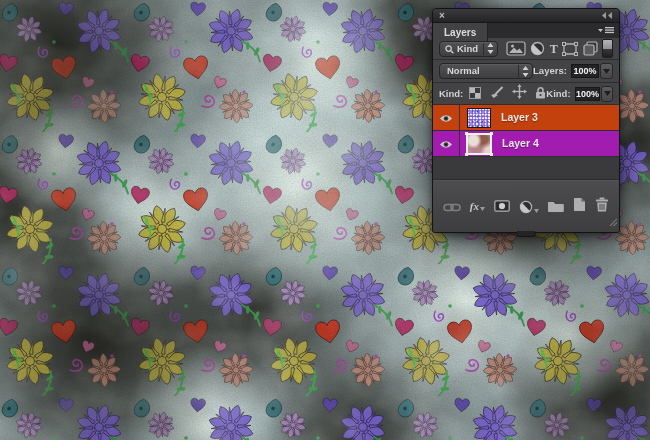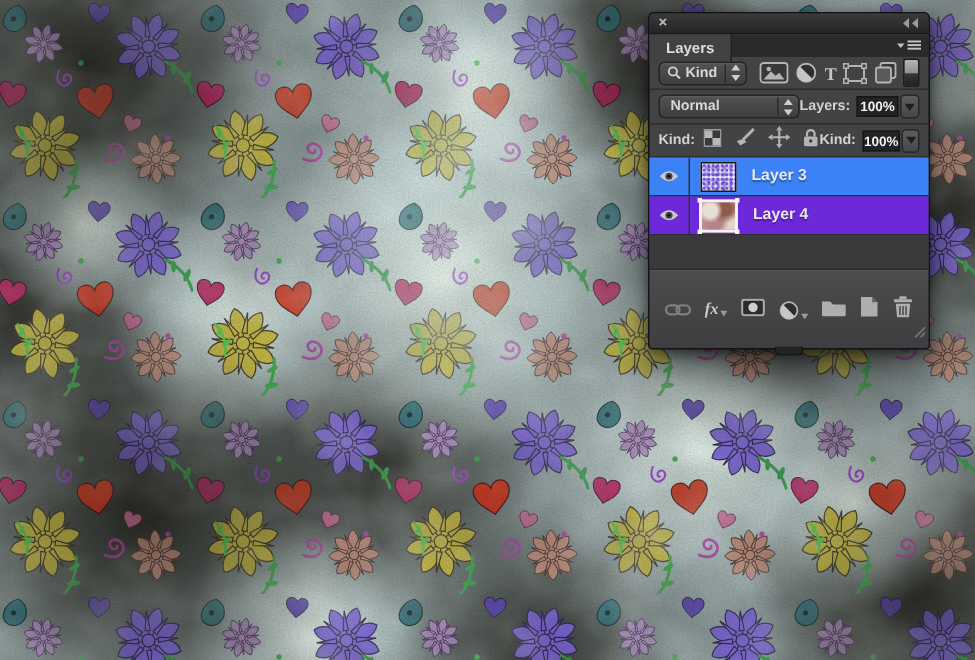--- a/index.html
+++ b/index.html
@@ -41,22 +41,22 @@
   .toggle .bot{flex:1;background:linear-gradient(#39393b,#1f1f21);}
 
   .small-lbl{color:#d2d2d4;font:700 9.5px/1 "Liberation Sans",sans-serif;}
   .val-box{width:29px;height:14px;box-sizing:border-box;background:#232325;border:1px solid #171719;
            color:#f2f2f4;font:700 9px/12px "Liberation Sans",sans-serif;text-align:center;margin:0 1px 0 4px;}
   .val-btn{width:13px;height:16px;box-sizing:border-box;border:1px solid #272729;border-radius:3px;
            background:linear-gradient(#5d5d5f,#474749);display:flex;align-items:center;justify-content:center;}
   .lock-icons{display:flex;align-items:center;gap:8px;margin-left:6px;}
   .spacer{flex:1;}
 
-  .layer-row{display:flex;align-items:center;height:26px;box-sizing:border-box;border-bottom:1px solid #2f2f31;background:#3b82f6;}
-  .layer-row.selected{background:#6d28d9;}
+  .layer-row{display:flex;align-items:center;height:26px;box-sizing:border-box;border-bottom:1px solid #2f2f31;background:#c2410c;}
+  .layer-row.selected{background:#a21caf;}
   .eye-cell{width:26px;align-self:stretch;display:flex;align-items:center;justify-content:center;border-right:1px solid #323234;}
   .thumb{width:24px;height:20px;box-sizing:border-box;margin-left:7px;border:1px solid #18181a;flex:none;}
   .thumb.noise{background:
       radial-gradient(circle,#6f53cf 0 .8px,transparent 1.4px) 0 0/3px 3px,
       radial-gradient(circle,#9c87e2 0 .9px,transparent 1.5px) 1px 1px/4px 4px,
       radial-gradient(circle,#4c36a8 0 .7px,transparent 1.3px) 2px 0/5px 5px,
       #ece9f8;}
   .thumb-frame{position:relative;margin-left:6px;flex:none;width:26px;height:22px;box-sizing:border-box;
       border:2px solid #f2f2f2;background:#caa49c;}
   .thumb-frame .photo{position:absolute;inset:0;background:

